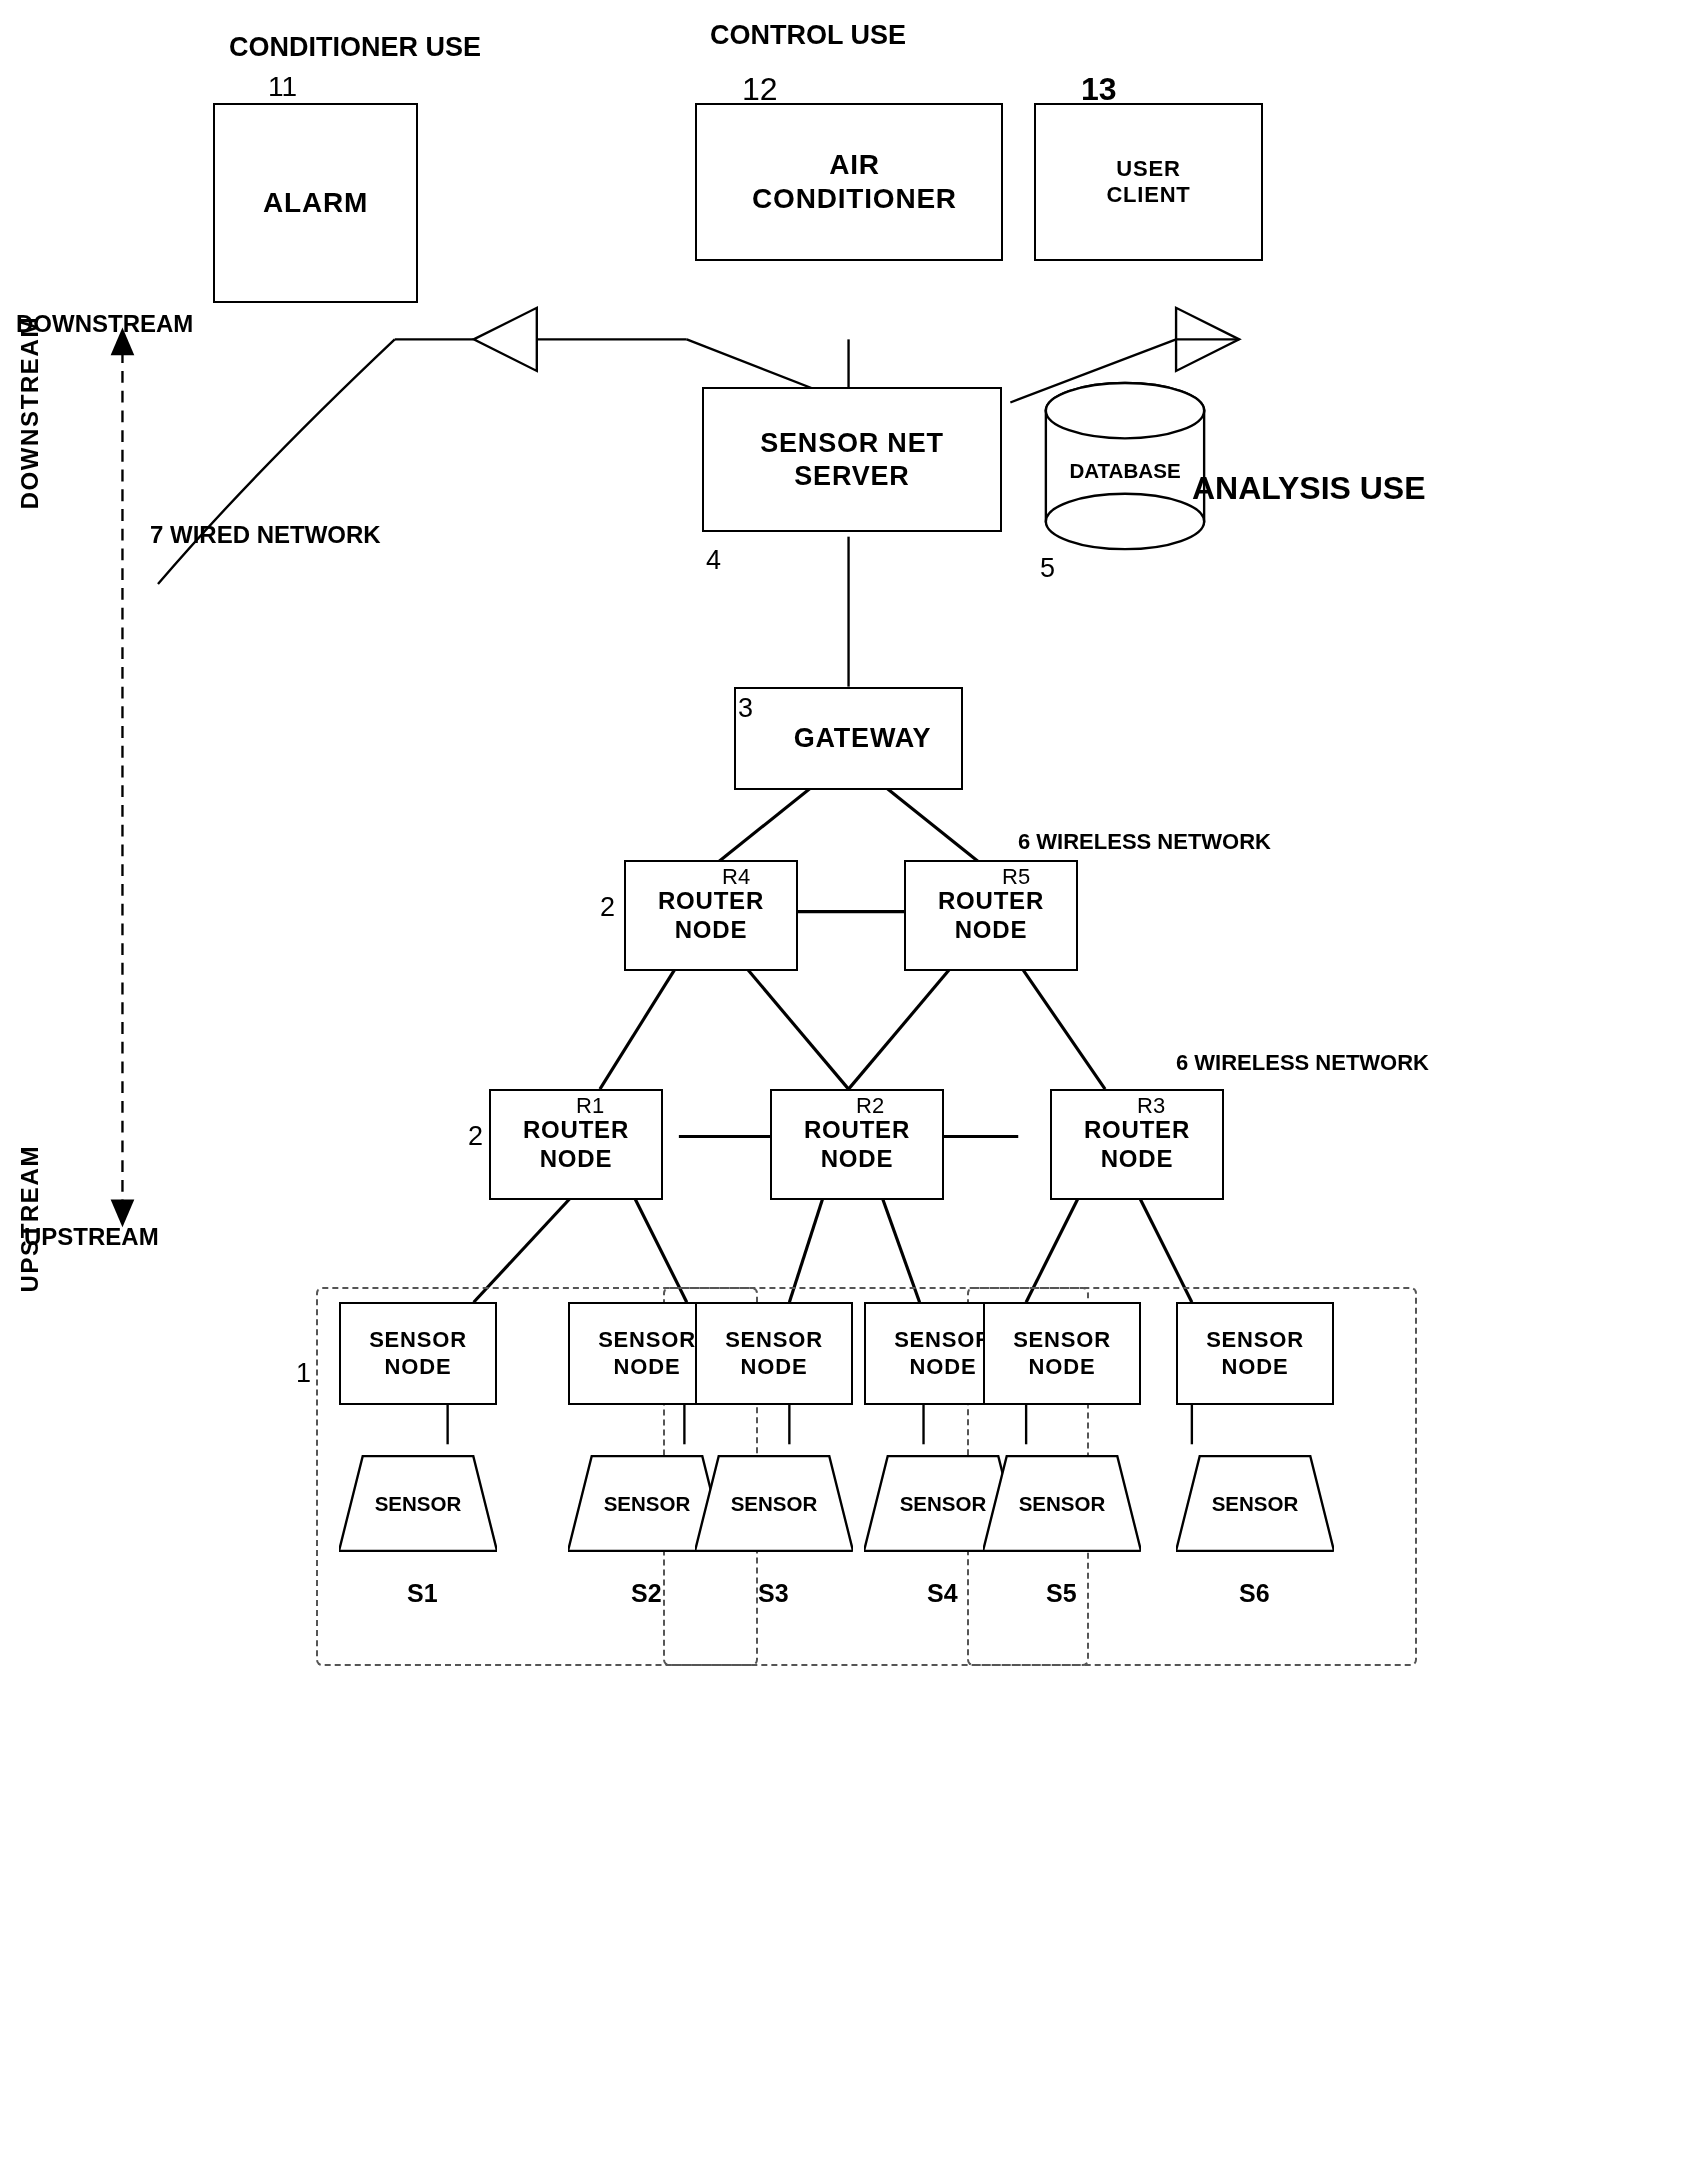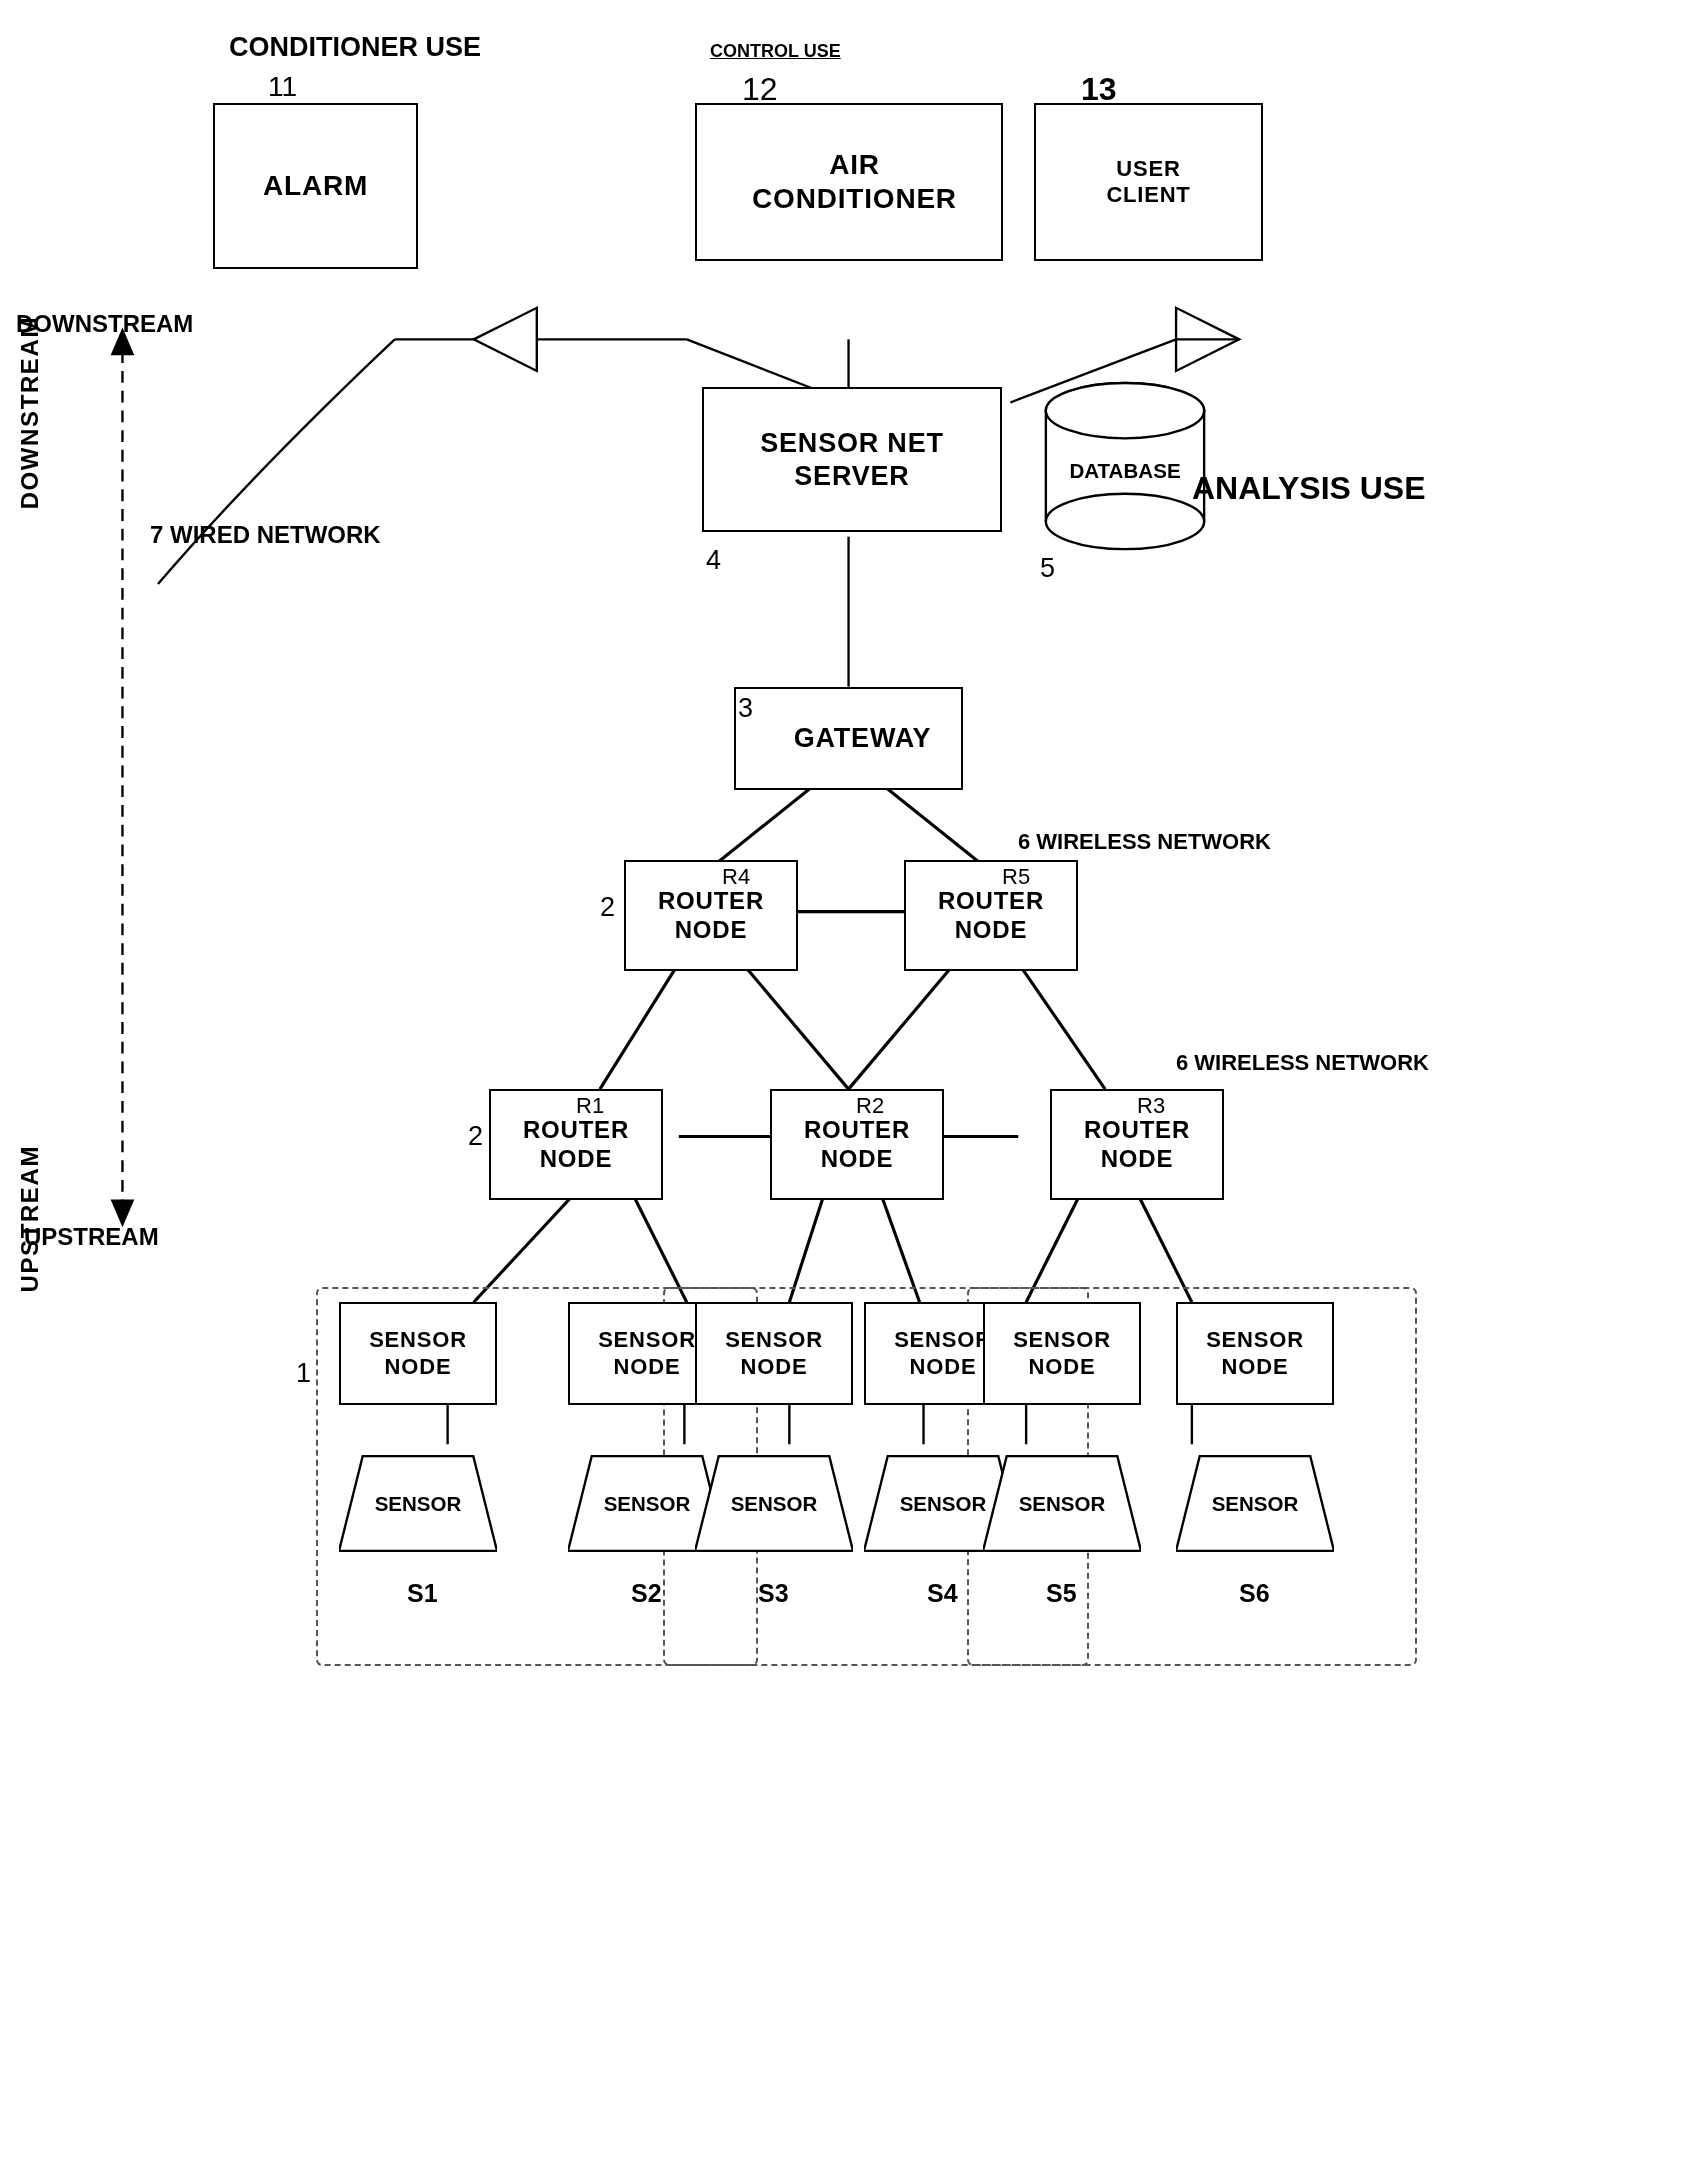--- a/index.html
+++ b/index.html
@@ -117,29 +117,29 @@
     <line x1="1510" y1="1740" x2="1510" y2="1830" stroke="#000" stroke-width="3"></line>
 
     <line x1="155" y1="420" x2="155" y2="1550" stroke="#000" stroke-width="3" stroke-dasharray="15,10"></line>
 
     <polygon points="155,415 140,450 170,450" fill="#000"></polygon>
 
     <polygon points="155,1555 140,1520 170,1520" fill="#000"></polygon>
   </svg>
 
   <div class="label" style="left:229px; top:32px; font-size:27px;">CONDITIONER USE</div>
-  <div class="label" style="left:710px; top:41px; font-size:18px;text-decoration:underline;">CONTROL USE</div>
+  <div class="label" style="left:710px; top:20px; font-size:27px;">CONTROL USE</div>
 
   <div class="num-label" style="left:268px; top:71px; font-size:28px;">11</div>
 
   <div class="num-label" style="left:742px; top:71px; font-size:32px;">12</div>
 
   <div class="num-label" style="left:1081px; top:71px; font-size:32px;font-weight:bold;">13</div>
 
-  <div class="box" style="left:213px; top:103px; width:205px; height:166px; font-size:28px;">
+  <div class="box" style="left:213px; top:103px; width:205px; height:200px; font-size:28px;">
     <span>ALARM</span>
   </div>
 
   <div class="box" style="left:695px; top:103px; width:308px; height:158px; font-size:28px;padding-left:11px;">
     <span>AIR<br>CONDITIONER</span>
   </div>
 
   <div class="box" style="left:1034px; top:103px; width:229px; height:158px; font-size:22px;">
     <span>USER<br>CLIENT</span>
   </div>

